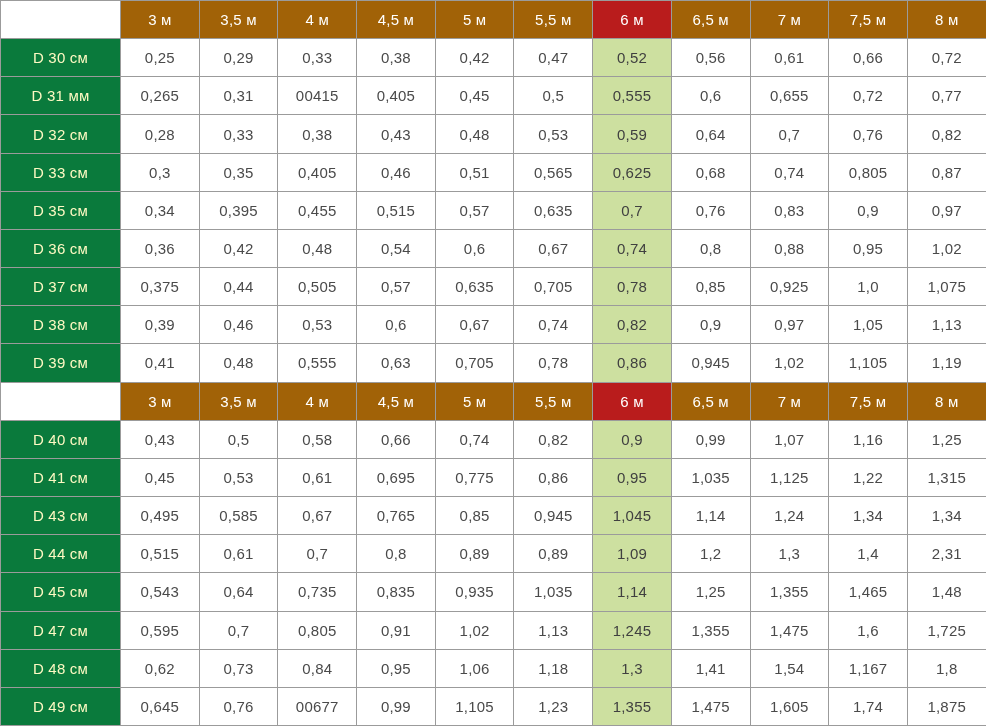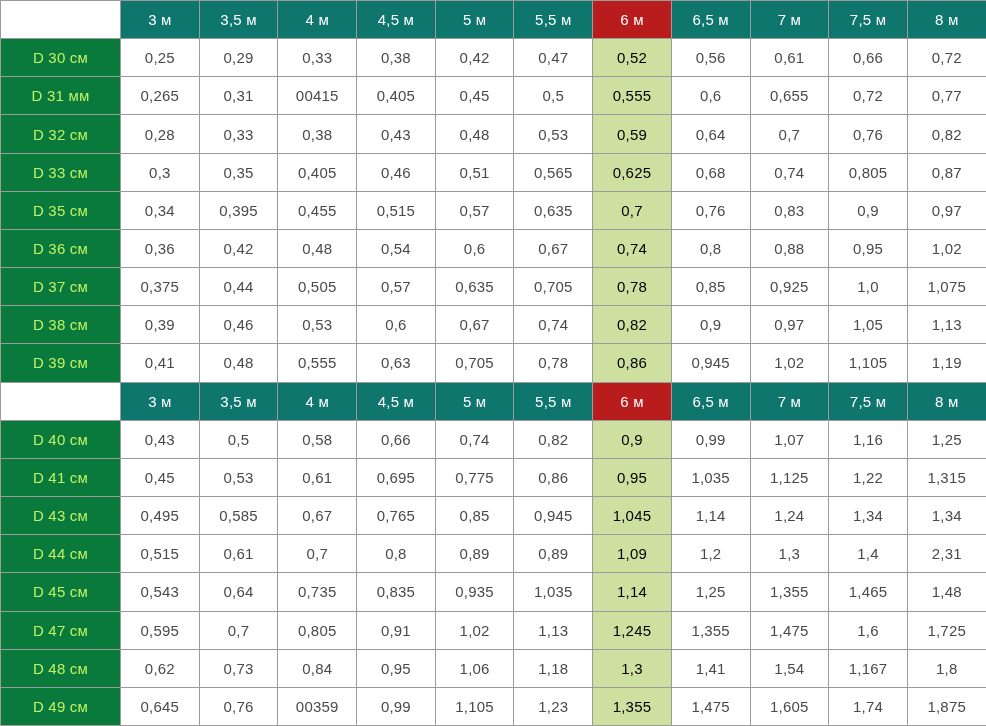--- a/index.html
+++ b/index.html
@@ -29,52 +29,52 @@
     text-align: center;
     vertical-align: middle;
     padding: 0;
     font-size: 15px;
     letter-spacing: 0.2px;
     white-space: nowrap;
   }
 
   
   td.hdr {
-    background: #0f766e;
+    background: #a16207;
     color: #ffffff;
     font-size: 14.5px;
     border-color: #7fa98f;
   }
   
   td.hdr.hl {
     background: #b91c1c;
   }
   
   td.hdr-corner {
     background: #ffffff;
     border-color: #9b9b9b;
   }
 
   
   td.rowlabel {
     background: #0a7a3c;
-    color: #bef264;
+    color: #fef9c3;
     font-size: 15px;
     border-color: #7fa98f;
   }
 
   
   td.val {
     background: #ffffff;
     color: #4a4a4a;
   }
   
   td.val.hl {
     background: #cde0a0;
-    color: #000000;
+    color: #404040;
     border-color: #aebf8a;
   }
 </style>
 </head>
 <body>
 
 <table id="sizing-table">
   <colgroup>
     <col class="label-col">
     <col class="data-col">
@@ -339,21 +339,21 @@
         <td class="val hl">1,3</td>
         <td class="val">1,41</td>
         <td class="val">1,54</td>
         <td class="val">1,167</td>
         <td class="val">1,8</td>
       </tr>
       <tr>
         <td class="rowlabel">D 49 см</td>
         <td class="val">0,645</td>
         <td class="val">0,76</td>
-        <td class="val">00359</td>
+        <td class="val">00677</td>
         <td class="val">0,99</td>
         <td class="val">1,105</td>
         <td class="val">1,23</td>
         <td class="val hl">1,355</td>
         <td class="val">1,475</td>
         <td class="val">1,605</td>
         <td class="val">1,74</td>
         <td class="val">1,875</td>
       </tr>
     </tbody>

